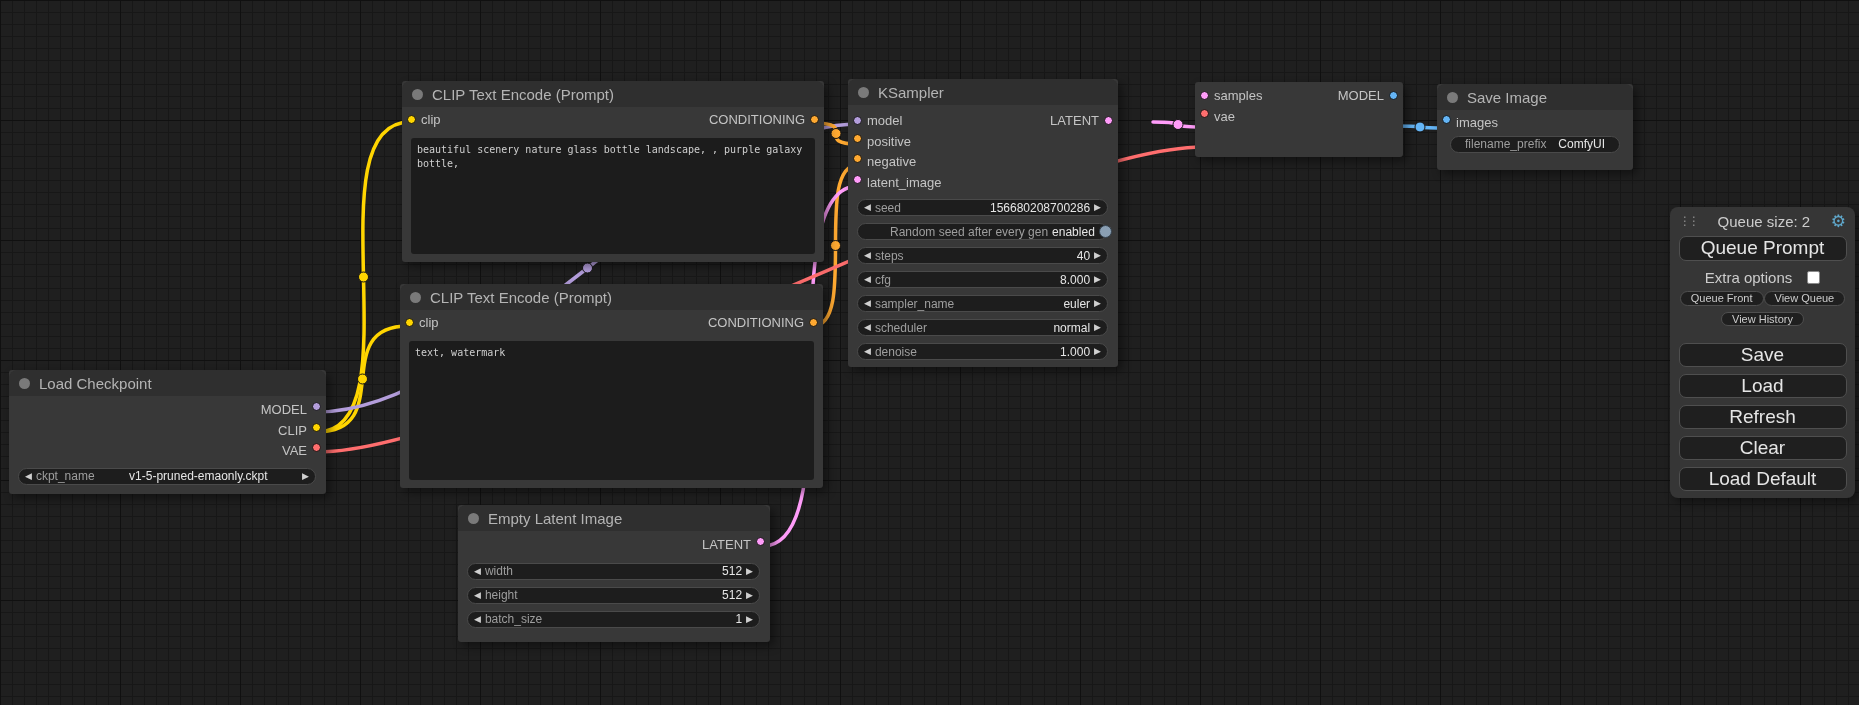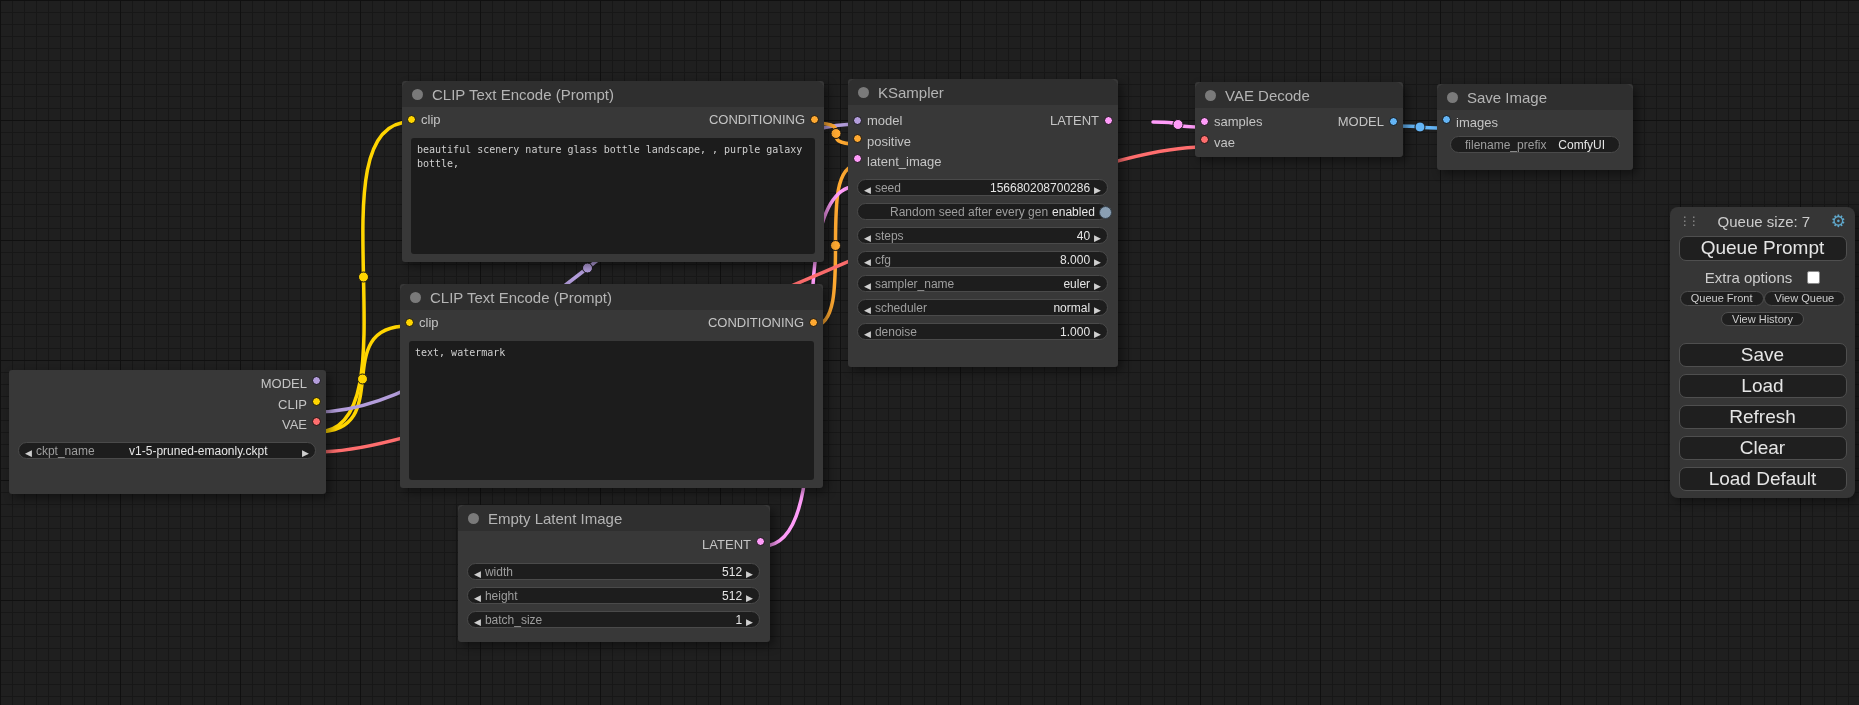--- a/index.html
+++ b/index.html
@@ -22,21 +22,21 @@
   .irow,.orow,.iorow{display:flex;align-items:flex-start;height:20.5px;padding:0 5px;gap:5px}
   .orow{justify-content:flex-end}
   .iorow{justify-content:space-between}
   .half{display:flex;align-items:center;gap:5px}
   .dot{width:9px;height:9px;border-radius:50%;border:1px solid #141414;flex:0 0 auto}
   .slabel{font-size:13px;color:#c4c4c4;white-space:nowrap}
   .prompt{margin:5px 9px 0 9px;background:#1c1c1c;border-radius:3px;color:#cfcfcf;
           font-family:"DejaVu Sans Mono",monospace;font-size:10px;line-height:14px;
           padding:5px 6px;white-space:pre-wrap;overflow:hidden}
   .pill{height:17px;margin:0 10px 7px 9px;background:#1d1d1d;border:1px solid #4a4a4a;
-        border-radius:10px;display:flex;align-items:flex-end;padding:0 6px;gap:4px}
+        border-radius:10px;display:flex;align-items:center;padding:0 6px;gap:4px}
   .arrow{font-family:"DejaVu Sans",sans-serif;font-size:9px;color:#cfcfcf;line-height:1}
   .wlabel{font-size:12px;color:#9e9e9e;white-space:nowrap}
   .wvalue{font-size:12px;color:#e6e6e6;white-space:nowrap;flex:1;text-align:right}
   .wvalue.center{text-align:center}
   .toggle{width:13px;height:13px;border-radius:50%;border:1px solid #35424e;
           flex:0 0 auto;margin-right:-4px}
   
   #queue{position:absolute;left:1670px;top:207px;width:185px;height:291px;z-index:3;
          background:#363636;border-radius:8px;box-shadow:4px 4px 10px rgba(0,0,0,.45);
          display:flex;flex-direction:column;align-items:center}
@@ -76,20 +76,24 @@
     <circle cx="810.5" cy="366" r="5" fill="#FF9CF9" stroke="#141414" stroke-width="1"></circle>
     <path d="M 317 452 C 497 452, 1023 147, 1203 147" fill="none" stroke="#FF6E6E" stroke-width="3.5" stroke-linecap="round"></path>
     <circle cx="760" cy="299.5" r="5" fill="#FF6E6E" stroke="#141414" stroke-width="1"></circle>
     <path d="M 1153 122 C 1193 122, 1163 127, 1203 127" fill="none" stroke="#FF9CF9" stroke-width="3.5" stroke-linecap="round"></path>
     <circle cx="1178" cy="124.5" r="5" fill="#FF9CF9" stroke="#141414" stroke-width="1"></circle>
     <path d="M 1394 126 C 1434 126, 1406 128, 1446 128" fill="none" stroke="#64B5F6" stroke-width="3.5" stroke-linecap="round"></path>
     <circle cx="1420" cy="127" r="5" fill="#64B5F6" stroke="#141414" stroke-width="1"></circle>
   </svg>
 
 <div class="node" style="left:9px;top:370px;width:317px;height:124px">
+  <div class="ntitle">
+    <span class="tdot"></span>
+    <span class="ttext">Load Checkpoint</span>
+  </div>
   <div style="padding-top:6px">
     <div class="orow">
       <span class="slabel">MODEL</span>
       <span class="dot" style="background: rgb(179, 157, 219);"></span>
     </div>
     <div class="orow">
       <span class="slabel">CLIP</span>
       <span class="dot" style="background: rgb(255, 213, 0);"></span>
     </div>
     <div class="orow">
@@ -186,20 +190,24 @@
       <span class="half">
         <span class="slabel">LATENT</span>
         <span class="dot" style="background: rgb(255, 156, 249);"></span>
       </span>
     </div>
     <div class="irow">
       <span class="dot" style="background: rgb(255, 169, 49);"></span>
       <span class="slabel">positive</span>
     </div>
     <div class="irow">
+      <span class="dot" style="background: rgb(255, 169, 49);"></span>
+      <span class="slabel">negative</span>
+    </div>
+    <div class="irow">
       <span class="dot" style="background: rgb(255, 156, 249);"></span>
       <span class="slabel">latent_image</span>
     </div>
   </div>
   <div style="margin-top:4px">
     <div class="pill">
       <span class="arrow">◀</span>
       <span class="wlabel">seed</span>
       <span class="wvalue">156680208700286</span>
       <span class="arrow">▶</span>
@@ -236,24 +244,20 @@
     <div class="pill">
       <span class="arrow">◀</span>
       <span class="wlabel">denoise</span>
       <span class="wvalue">1.000</span>
       <span class="arrow">▶</span>
     </div>
   </div>
 </div>
 
 <div class="node" style="left:1195px;top:82px;width:208px;height:75px">
-  <div class="ntitle">
-    <span class="tdot"></span>
-    <span class="ttext">VAE Decode</span>
-  </div>
   <div style="padding-top:6px">
     <div class="iorow">
       <span class="half">
         <span class="dot" style="background: rgb(255, 156, 249);"></span>
         <span class="slabel">samples</span>
       </span>
       <span class="half">
         <span class="slabel">MODEL</span>
         <span class="dot" style="background: rgb(100, 181, 246);"></span>
       </span>
@@ -278,21 +282,21 @@
     <div class="pill" style="margin-left:13px;margin-right:13px">
       <span class="wlabel" style="margin-left:8px">filename_prefix</span>
       <span class="wvalue" style="padding-right:8px">ComfyUI</span>
     </div>
   </div>
 </div>
 
 <div id="queue">
   <div class="qhead">
     <span class="qhandle">⋮⋮</span>
-    <span class="qtitle">Queue size: 7</span>
+    <span class="qtitle">Queue size: 2</span>
     <span class="qgear" style="color: rgb(95, 168, 204);">⚙</span>
   </div>
   <div class="qbtn" style="height:26px">Queue Prompt</div>
   <div class="qextra">
     <span>Extra options</span>
     <span class="qcheck"></span>
   </div>
   <div class="qsmallrow">
     <div class="qsmall">Queue Front</div>
     <div class="qsmall">View Queue</div>

